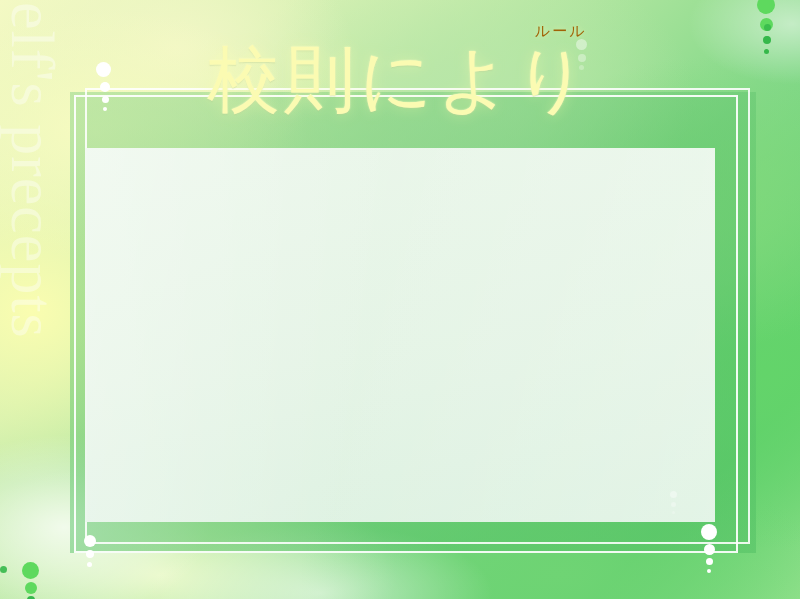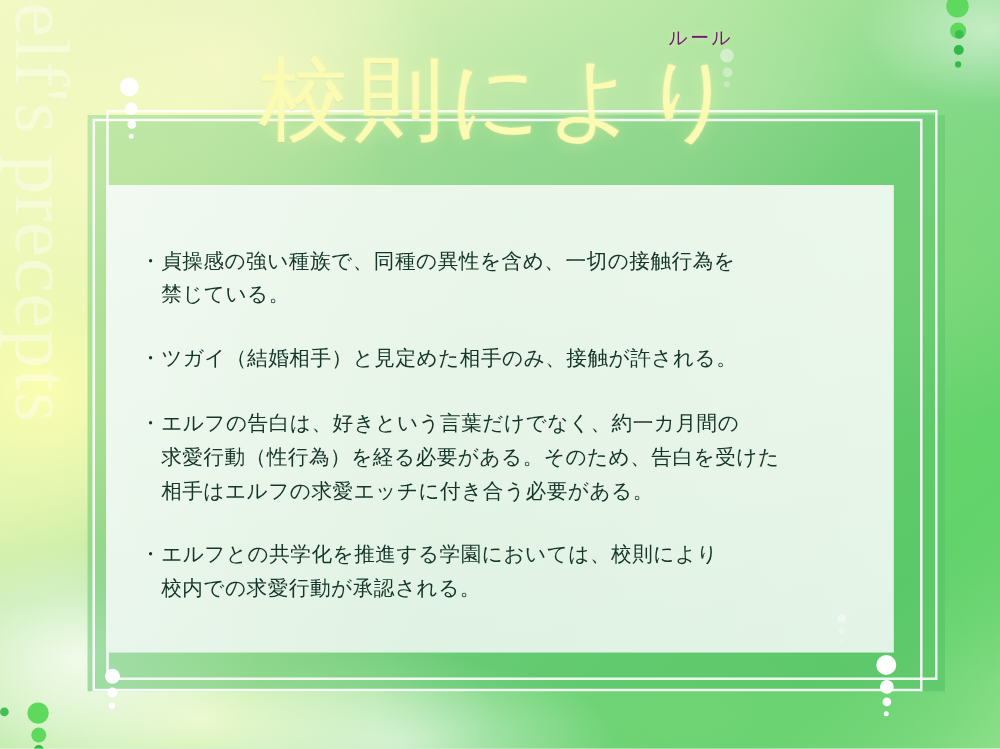--- a/index.html
+++ b/index.html
@@ -135,21 +135,21 @@
       0 0 2px rgba(255,255,200,0.9),
       0 0 14px rgba(255,255,170,0.45),
       0 1px 1px rgba(90,140,80,0.25);
   }
   .ruby {
     position: absolute;
     right: 6px;
     top: -20px;
     font-size: 15px;
     letter-spacing: 2px;
-    color: #701a75;
+    color: #a16207;
     text-shadow: 0 0 6px rgba(255,255,180,0.6);
     white-space: nowrap;
   }
 
   
   .body-list {
     position: absolute;
     left: 112px;
     top: 196px;
     width: 580px;
@@ -195,30 +195,20 @@
     <div class="panel-sheen"></div>
   </div>
 
   <div class="title-wrap">
     <div class="title">
       <span>校則により</span>
       <span class="ruby">ルール</span>
     </div>
   </div>
 
-  <div class="body-list">
-    <div class="bullet">・貞操感の強い種族で、同種の異性を含め、一切の接触行為を
-　禁じている。</div>
-    <div class="bullet">・ツガイ（結婚相手）と見定めた相手のみ、接触が許される。</div>
-    <div class="bullet">・エルフの告白は、好きという言葉だけでなく、約一カ月間の
-　求愛行動（性行為）を経る必要がある。そのため、告白を受けた
-　相手はエルフの求愛エッチに付き合う必要がある。</div>
-    <div class="bullet">・エルフとの共学化を推進する学園においては、校則により
-　校内での求愛行動が承認される。</div>
-  </div>
 
   <div class="dot white" style="left:96px;  top:62px;  width:15px; height:15px;"></div>
   <div class="dot white" style="left:100px; top:82px;  width:10px; height:10px;"></div>
   <div class="dot white" style="left:102px; top:96px;  width:7px;  height:7px;"></div>
   <div class="dot white" style="left:103px; top:107px; width:4px;  height:4px;"></div>
 
   <div class="dot white-soft" style="left:576px; top:39px; width:11px; height:11px; opacity:.55;"></div>
   <div class="dot white-soft" style="left:578px; top:54px; width:8px;  height:8px;  opacity:.45;"></div>
   <div class="dot white-soft" style="left:579px; top:65px; width:5px;  height:5px;  opacity:.35;"></div>
 

